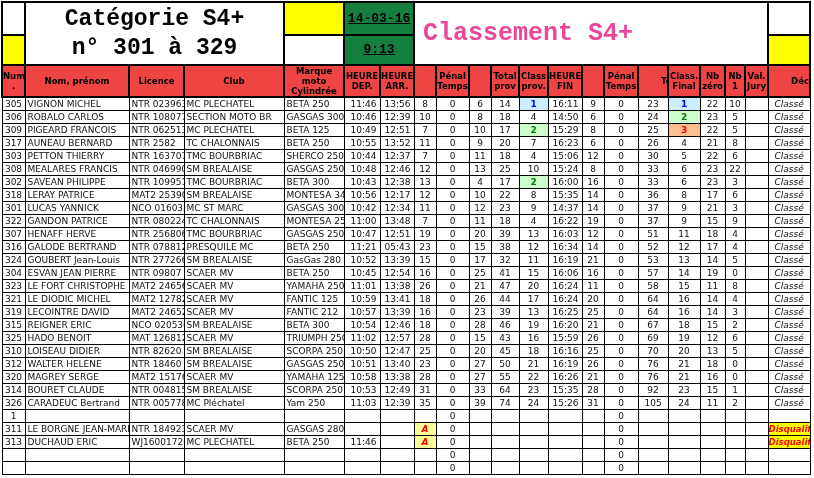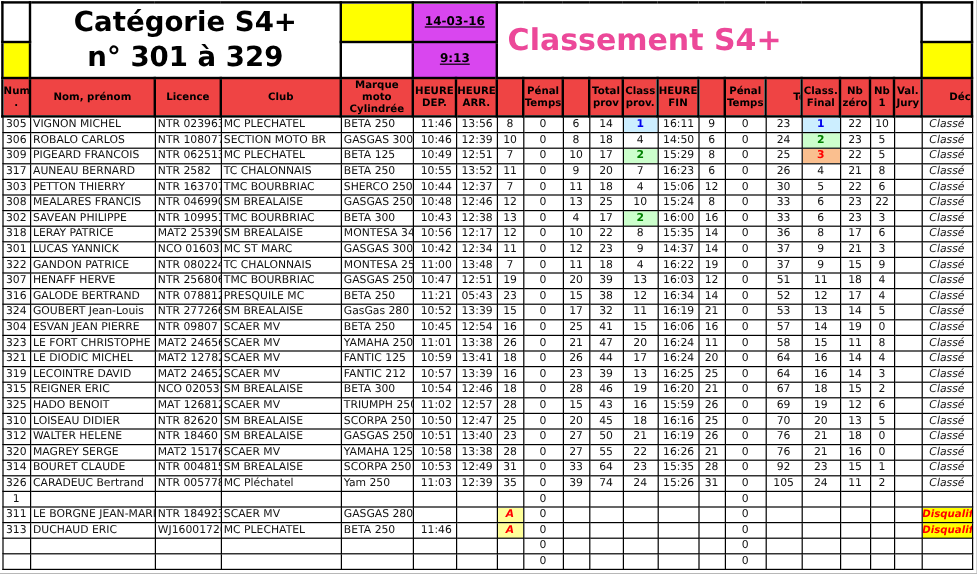--- a/index.html
+++ b/index.html
@@ -5,25 +5,25 @@
   html,body{margin:0;padding:0;background:#888;}
   .sheet{
     position:relative; width:814px; height:478px; background:#fff;
     box-sizing:border-box; overflow:hidden;
     font-family:"DejaVu Sans","Liberation Sans",sans-serif;
   }
   table{border-collapse:collapse; table-layout:fixed; width:810px; margin:1px;}
   td{border:1px solid #000; padding:0; overflow:hidden; white-space:nowrap;
      font-size:9px; line-height:12px; text-align:center; color:#111; box-sizing:border-box;}
   
-  tr.top td{border-width:2px;}
+  tr.top td{border-width:2px;font-family:Liberation Mono, monospace;}
   .cell-white{background:#fff;}
   .cell-yellow{background:#ffff00;}
   .title-cell{background:#fff; font-size:23px; font-weight:bold; line-height:29px; color:#000;}
-  .date-cell{background:#d946ef; font-size:10px; font-weight:bold; text-decoration:underline; color:#000;}
+  .date-cell{background:#15803d; font-size:13px; font-weight:bold; text-decoration:underline; color:#000;}
   .classement-cell{background:#fff; font-size:25px; font-weight:bold; text-align:left; padding-left:8px; color:#ec4899;margin-top:28px;}
   
   tr.hdr{height:31px;}
   tr.hdr td{border-width:2px; font-weight:bold; font-size:8.5px; line-height:10px;
             white-space:pre-line; background:#ef4444; color:#000;}
   td.h-num{background:#ffff00; color:#7b2d00; font-size:10px;}
   td.h-nom,td.h-licence,td.h-club{font-size:10px; line-height:28px;}
   td.h-t1,td.h-t2,td.h-t3,td.h-total,td.h-decision{font-size:11px; line-height:27px;padding-left:22px;}
   td.h-nb1{font-size:10px;}
   

